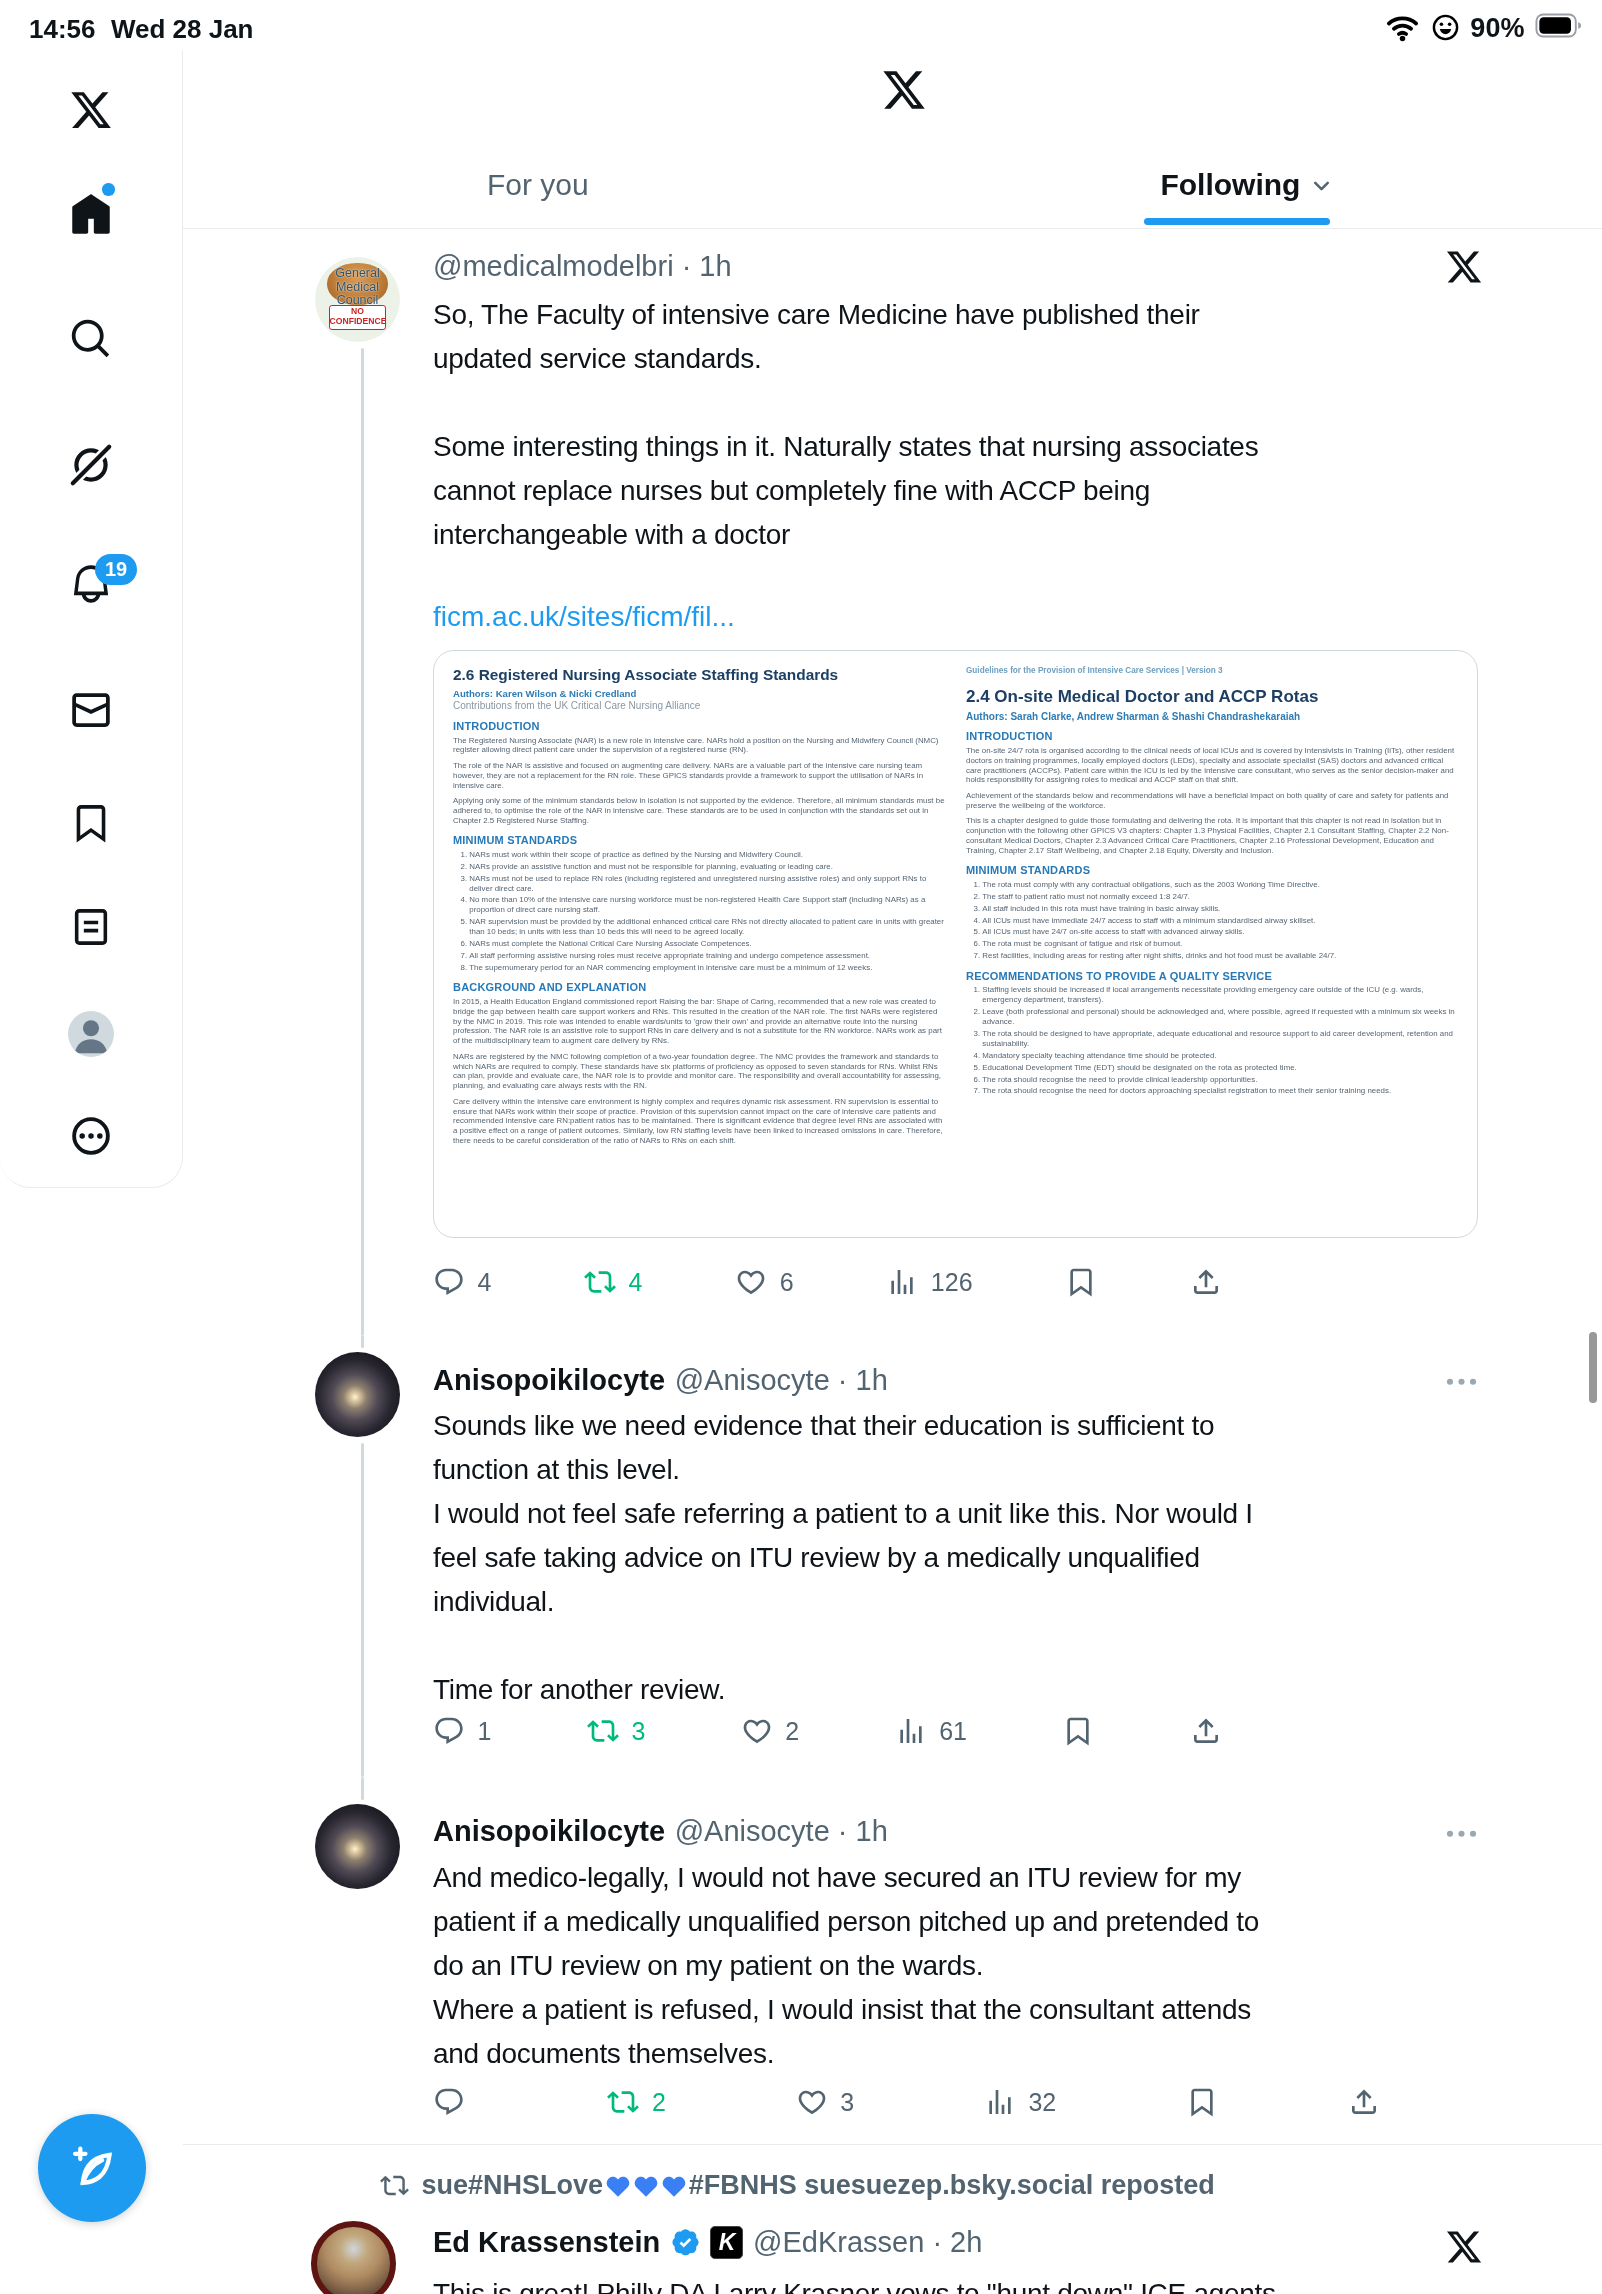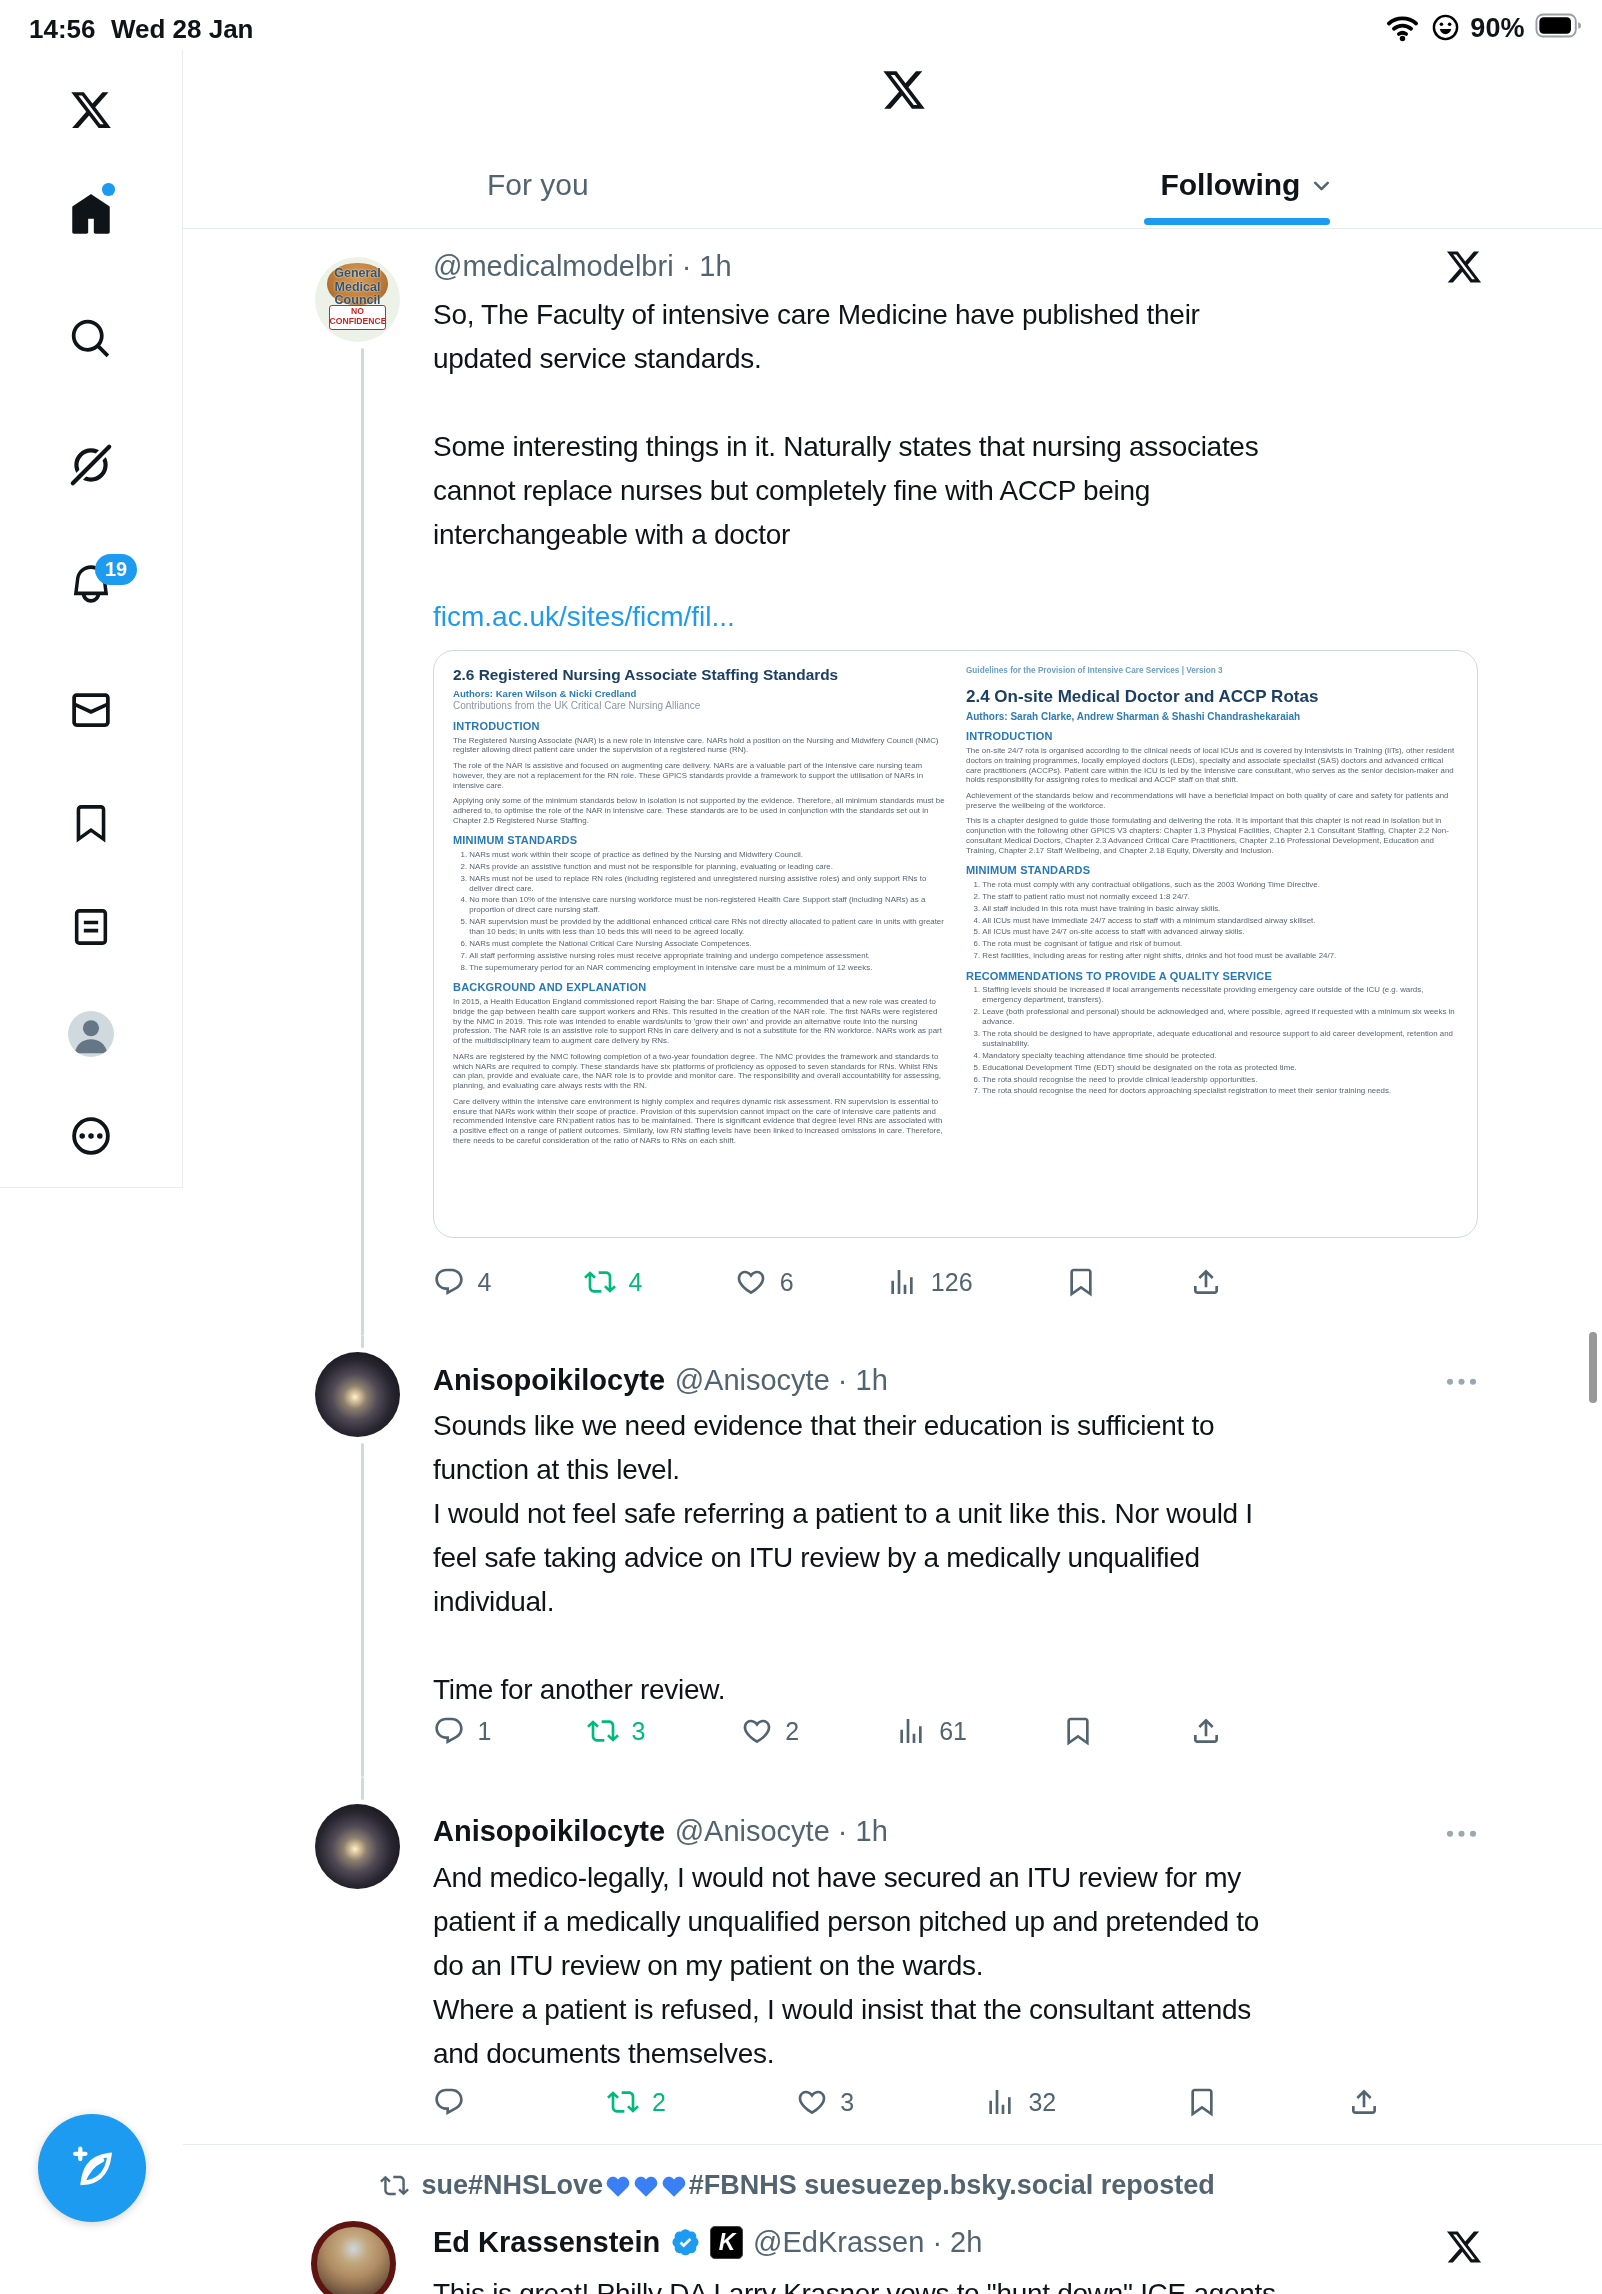--- a/index.html
+++ b/index.html
@@ -6,21 +6,21 @@
   html,body { width:1602px; height:2294px; }
   body { position:relative; background:#fff; font-family:"Liberation Sans",sans-serif; color:#0f1419; overflow:hidden; }
   svg { display:block; }
 
   
   .statusbar { position:absolute; left:0; top:0; right:0; height:50px; background:#fff; z-index:40; }
   .sb-left { position:absolute; left:29px; top:14.4px; font-size:26px; font-weight:700; display:flex; gap:15.4px; }
   .sb-right { position:absolute; right:19px; top:12.5px; display:flex; align-items:flex-start; gap:10.6px; font-size:27px; font-weight:600; }
 
   
-  .sidebar { position:absolute; left:0; top:0; width:183px; height:1188px; background:#fff; border-right:1px solid #e8ecef; border-bottom:1px solid #e8ecef; z-index:30; }
+  .sidebar { position:absolute; left:0; top:0; width:183px; height:1188px; background:#fff; border-right:1px solid #e8ecef; border-bottom:1px solid #e8ecef; z-index:30;border-radius:31px; }
   .side-item { position:absolute; left:91px; transform:translate(-50%,-50%); cursor:pointer; }
   .badge { position:absolute; left:95px; top:554px; min-width:42px; height:31px; padding:0 9.6px; background:#1d9bf0; border-radius:15.4px; color:#fff; font-size:20px; font-weight:600; display:flex; align-items:center; justify-content:center; z-index:2; }
   .home-dot { position:absolute; left:102px; top:183px; width:12.5px; height:12.5px; border-radius:50%; background:#1d9bf0; z-index:2; }
   .side-avatar { width:46px; height:46px; border-radius:50%; background:#cfd9de; overflow:hidden; }
   .compose-btn { position:absolute; left:38px; top:2114px; width:108px; height:108px; border-radius:50%; background:#1d9bf0; display:flex; align-items:center; justify-content:center; z-index:35; cursor:pointer; box-shadow:0 1.9px 9.6px rgba(0,0,0,.18); }
 
   
   .main-header { position:absolute; left:183px; top:0; right:0; height:229px; background:#fff; border-bottom:1px solid #e8ecef; z-index:20; }
   .header-logo { position:absolute; left:698px; top:67px; }
   .tabs { position:absolute; left:0; right:0; top:142px; height:86px; display:flex; }
@@ -40,21 +40,21 @@
   .tweet-link { position:absolute; left:250px; font-size:28px; color:#1d9bf0; cursor:pointer; }
   .corner-btn { position:absolute; left:1262px; cursor:pointer; }
   .engage { position:absolute; left:250px; height:42px; display:flex; justify-content:space-between; align-items:center; color:#536471; font-size:25px; }
   .eng-item { display:flex; align-items:center; gap:12.5px; cursor:pointer; }
   .eng-item.green { color:#00ba7c; }
   .eng-item svg { flex:none; }
 
   
   .av-brioche { background:#edf2e9; }
   .av-brioche .bun { position:absolute; left:14%; top:7%; width:72%; height:50%; border-radius:48%; background:radial-gradient(circle at 50% 35%, #d89a55 0%, #c07f3a 55%, #9c5f26 100%); }
-  .av-brioche .gmc { position:absolute; left:0; right:0; top:12%; text-align:center; font-size:12.5px; line-height:13.4px; font-weight:700; color:#31536f; text-shadow:0 0 1.9px #fff; }
+  .av-brioche .gmc { position:absolute; left:0; right:0; top:12%; text-align:center; font-size:12.5px; line-height:13.4px; font-weight:400; color:#31536f; text-shadow:0 0 1.9px #fff; }
   .av-brioche .sign { position:absolute; left:16%; right:16%; top:56%; background:#fff; border:1.9px solid #c23; border-radius:2.9px; text-align:center; font-size:8.6px; line-height:9.6px; font-weight:800; color:#c22; padding:1.9px 0; }
   .av-galaxy { background:radial-gradient(circle at 47% 53%, #fdf3da 0%, #d9c49a 7%, #8d8070 18%, #504a55 36%, #27252f 58%, #141419 82%, #0d0d11 100%); }
   .av-ed { border:6.7px solid #5e1410; background:radial-gradient(circle at 50% 30%, #cfd6da 0%, #c2a87e 22%, #b08b62 45%, #7d6147 68%, #3c2c20 92%); }
 
   
   .doc-card { position:absolute; left:250px; width:1045px; height:588px; border:1px solid #cfd9de; border-radius:21px; background:#fff; overflow:hidden; display:flex; gap:21px; padding:15.4px 19px; cursor:pointer; }
   .doc-page { flex:1; overflow:hidden; }
   .doc-title { font-size:15.4px; font-weight:700; color:#1c3f63; margin-bottom:3.8px; }
   .doc-title.right { font-size:17px; }
   .doc-authors { font-size:9.6px; font-weight:700; color:#2e7cb5; margin-bottom:1px; }

